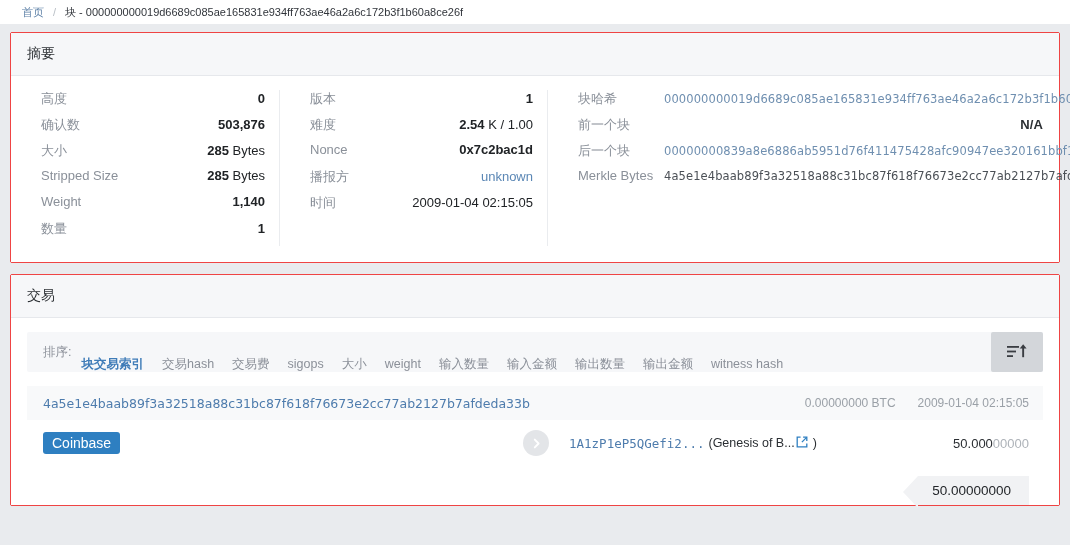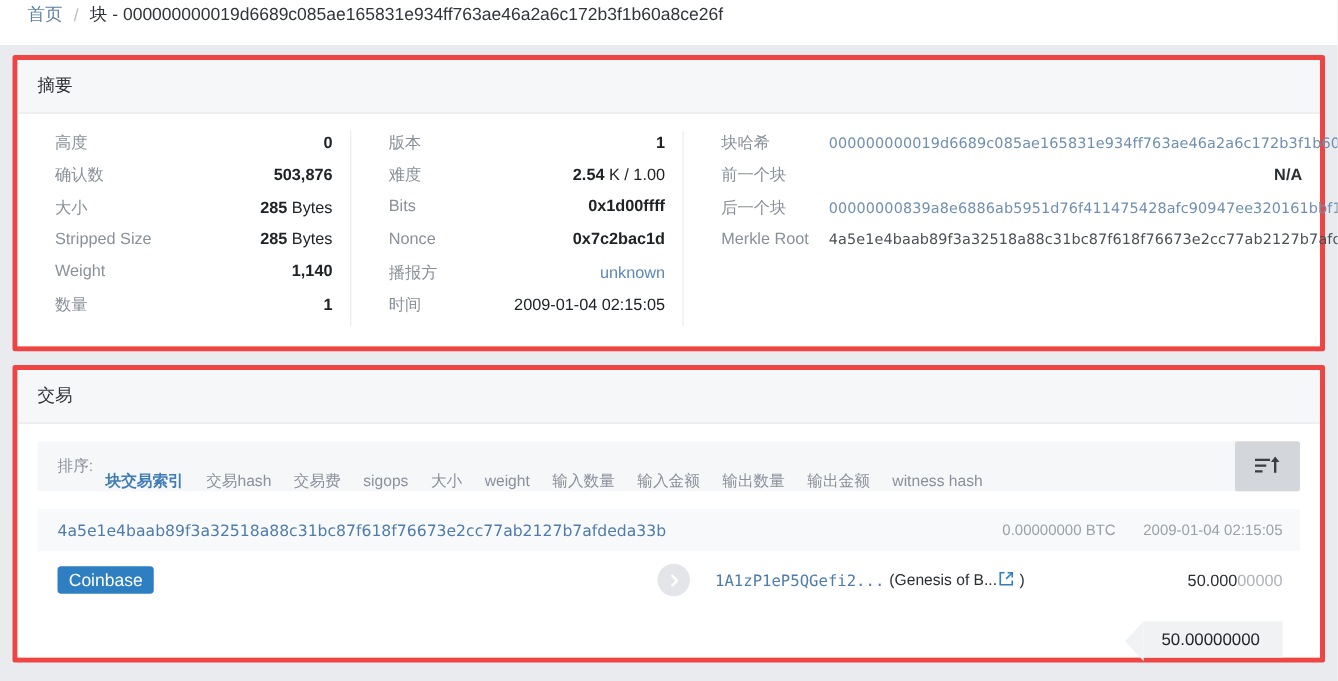--- a/index.html
+++ b/index.html
@@ -21,42 +21,42 @@
     height: 545px;
     background: #e9ebee;
   }
 
   
   .breadcrumb {
     height: 24px;
     background: #ffffff;
     display: flex;
     align-items: center;
-    padding: 0 0 12px 22px;
-    font-size: 14px;
+    padding: 0 0 0 22px;
+    font-size: 11px;
     color: #32353a;
     white-space: nowrap;
   }
   .breadcrumb .crumb-link {
     color: #5b7fa6;
     text-decoration: none;
     cursor: pointer;
   }
   .breadcrumb .crumb-sep {
     color: #b9bfc6;
     margin: 0 9px;
   }
   .breadcrumb .crumb-current {
     color: #31353b;
   }
 
   
   .card {
-    background: #fdba74;
-    border: 4px solid #ef4444;
+    background: #b91c1c;
+    border: 1px solid #ef4444;
     border-radius: 2px;
     margin: 0 10px;
     box-sizing: border-box;
   }
   .card-head {
     background: #f6f7f9;
     border-bottom: 1px solid #e6e8ec;
     padding: 12px 16px;
     font-size: 14px;
     color: #2d3135;
@@ -318,24 +318,20 @@
       <div class="sum-col c2">
         <div class="row">
           <span class="k">版本</span>
           <span class="v">1</span>
         </div>
         <div class="row">
           <span class="k">难度</span>
           <span class="v"><span>2.54</span><span class="unit"> K / 1.00</span></span>
         </div>
         <div class="row">
-          <span class="k">Bits</span>
-          <span class="v">0x1d00ffff</span>
-        </div>
-        <div class="row">
           <span class="k">Nonce</span>
           <span class="v">0x7c2bac1d</span>
         </div>
         <div class="row">
           <span class="k">播报方</span>
           <span class="v link">unknown</span>
         </div>
         <div class="row">
           <span class="k">时间</span>
           <span class="v plain">2009-01-04 02:15:05</span>
@@ -349,21 +345,21 @@
         </div>
         <div class="row">
           <span class="k">前一个块</span>
           <span class="v dark">N/A</span>
         </div>
         <div class="row">
           <span class="k">后一个块</span>
           <span class="v">00000000839a8e6886ab5951d76f411475428afc90947ee320161bbf18eb6048</span>
         </div>
         <div class="row">
-          <span class="k">Merkle Root</span>
+          <span class="k">Merkle Bytes</span>
           <span class="v merkle">4a5e1e4baab89f3a32518a88c31bc87f618f76673e2cc77ab2127b7afdeda33b</span>
         </div>
       </div>
 
     </div>
   </div>
 
   <div class="card" id="tx-card">
     <div class="card-head">交易</div>
     <div class="tx-body">

